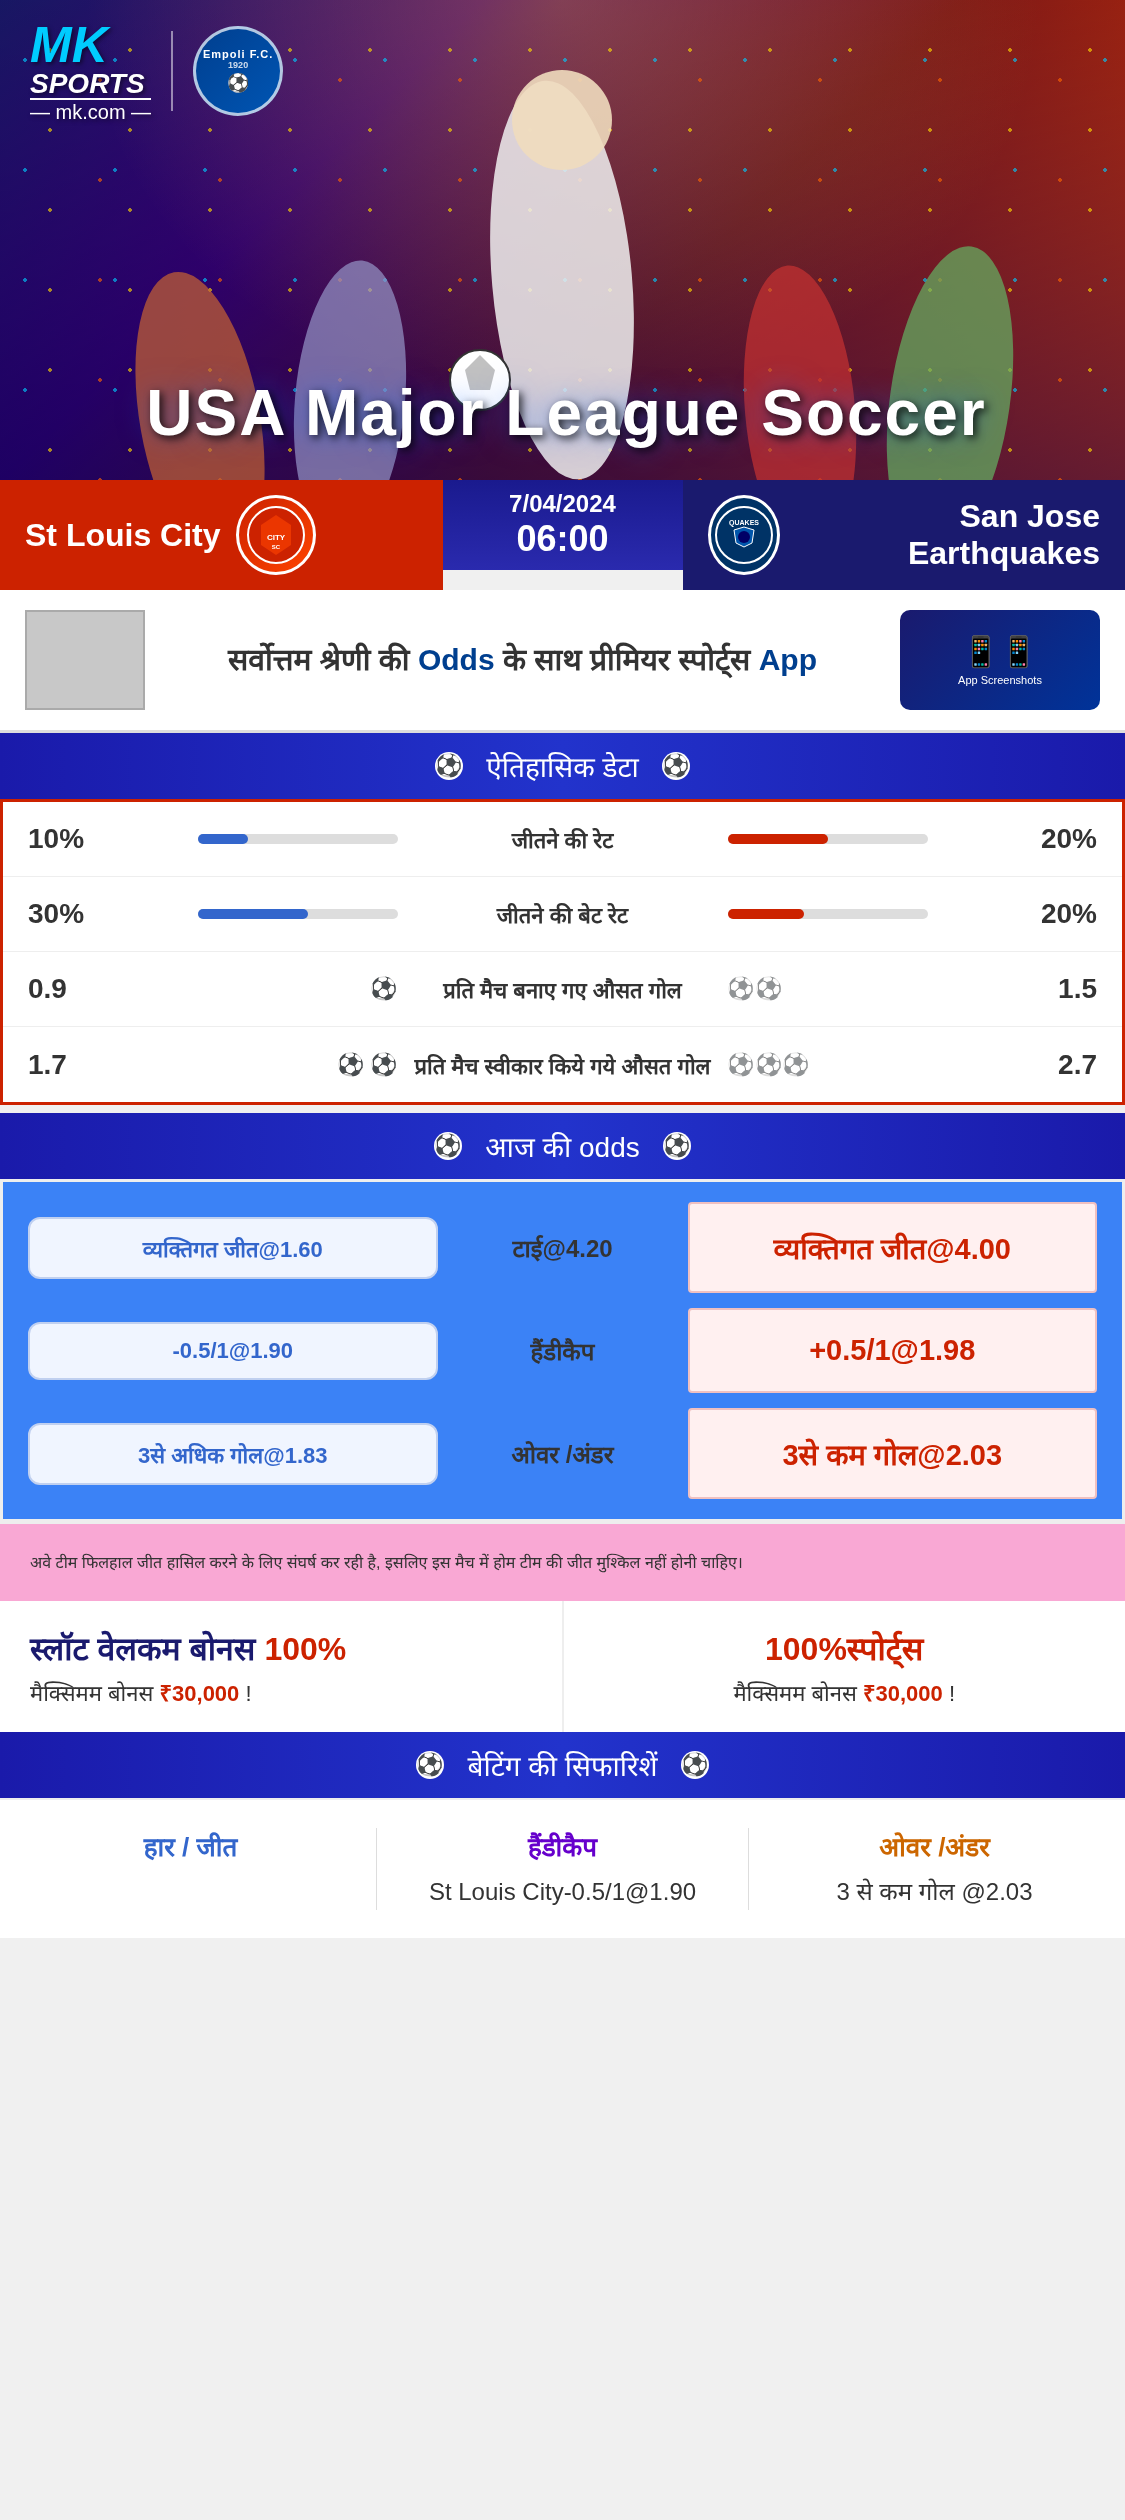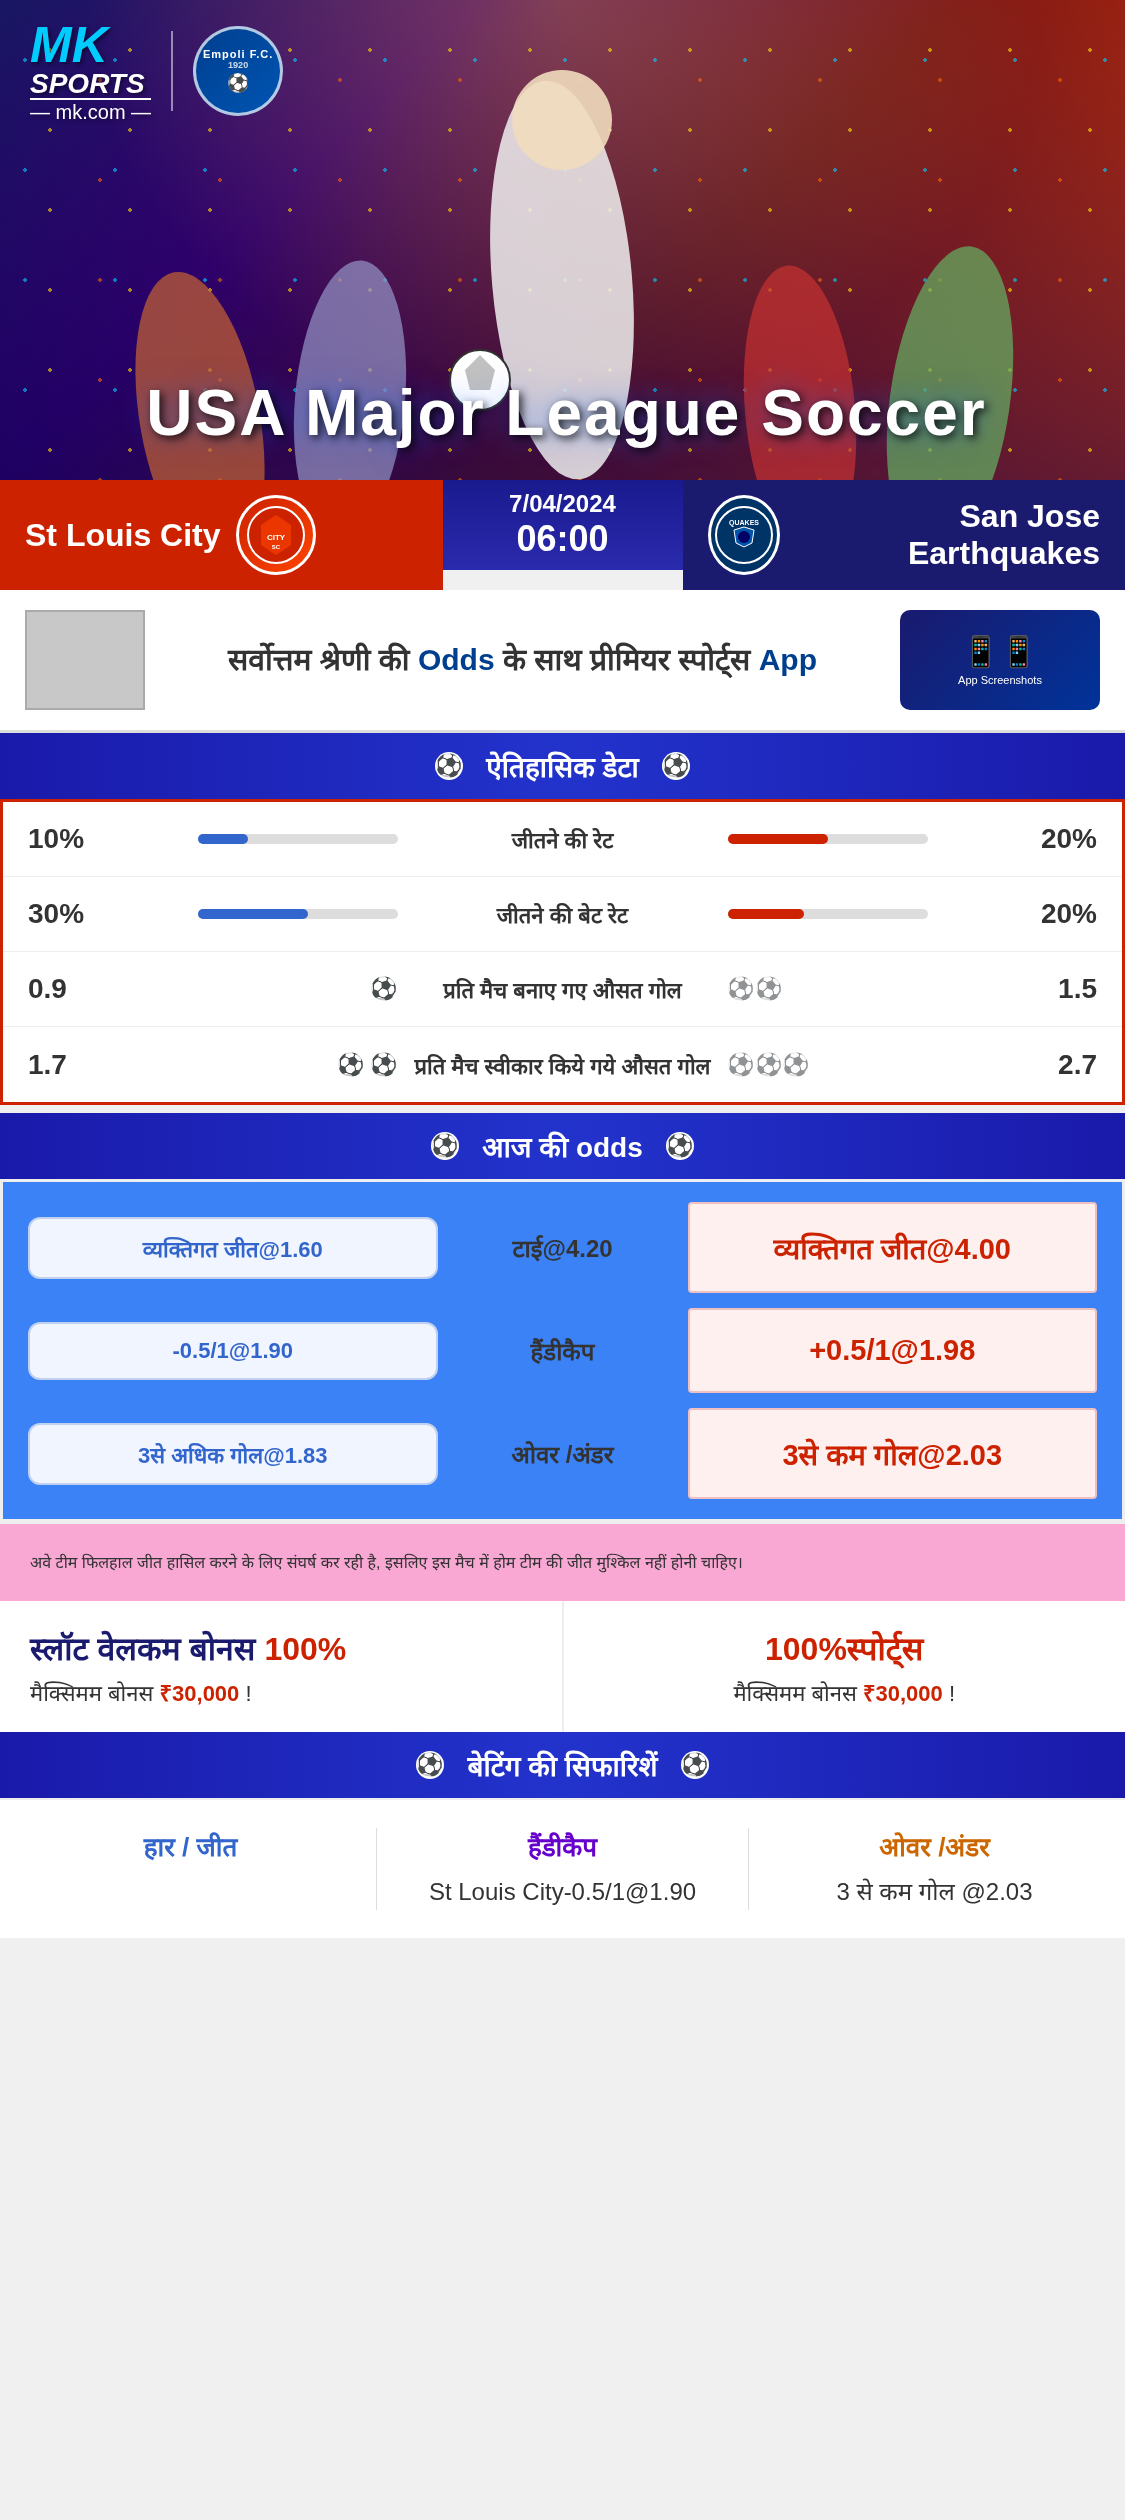--- a/index.html
+++ b/index.html
@@ -226,21 +226,21 @@
       font-size: 12px;
       flex-shrink: 0;
     }
 
     
     .section-header {
       width: 1125px;
       background: linear-gradient(to right, #1a1aaa, #2233cc, #1a1aaa);
       color: white;
       font-size: 28px;
-      font-weight: bold;
+      font-weight: normal;
       text-align: center;
       padding: 14px 0;
       display: flex;
       align-items: center;
       justify-content: center;
       gap: 23px;
     }
     .soccer-ball-icon {
       display: inline-block;
       width: 28px;

